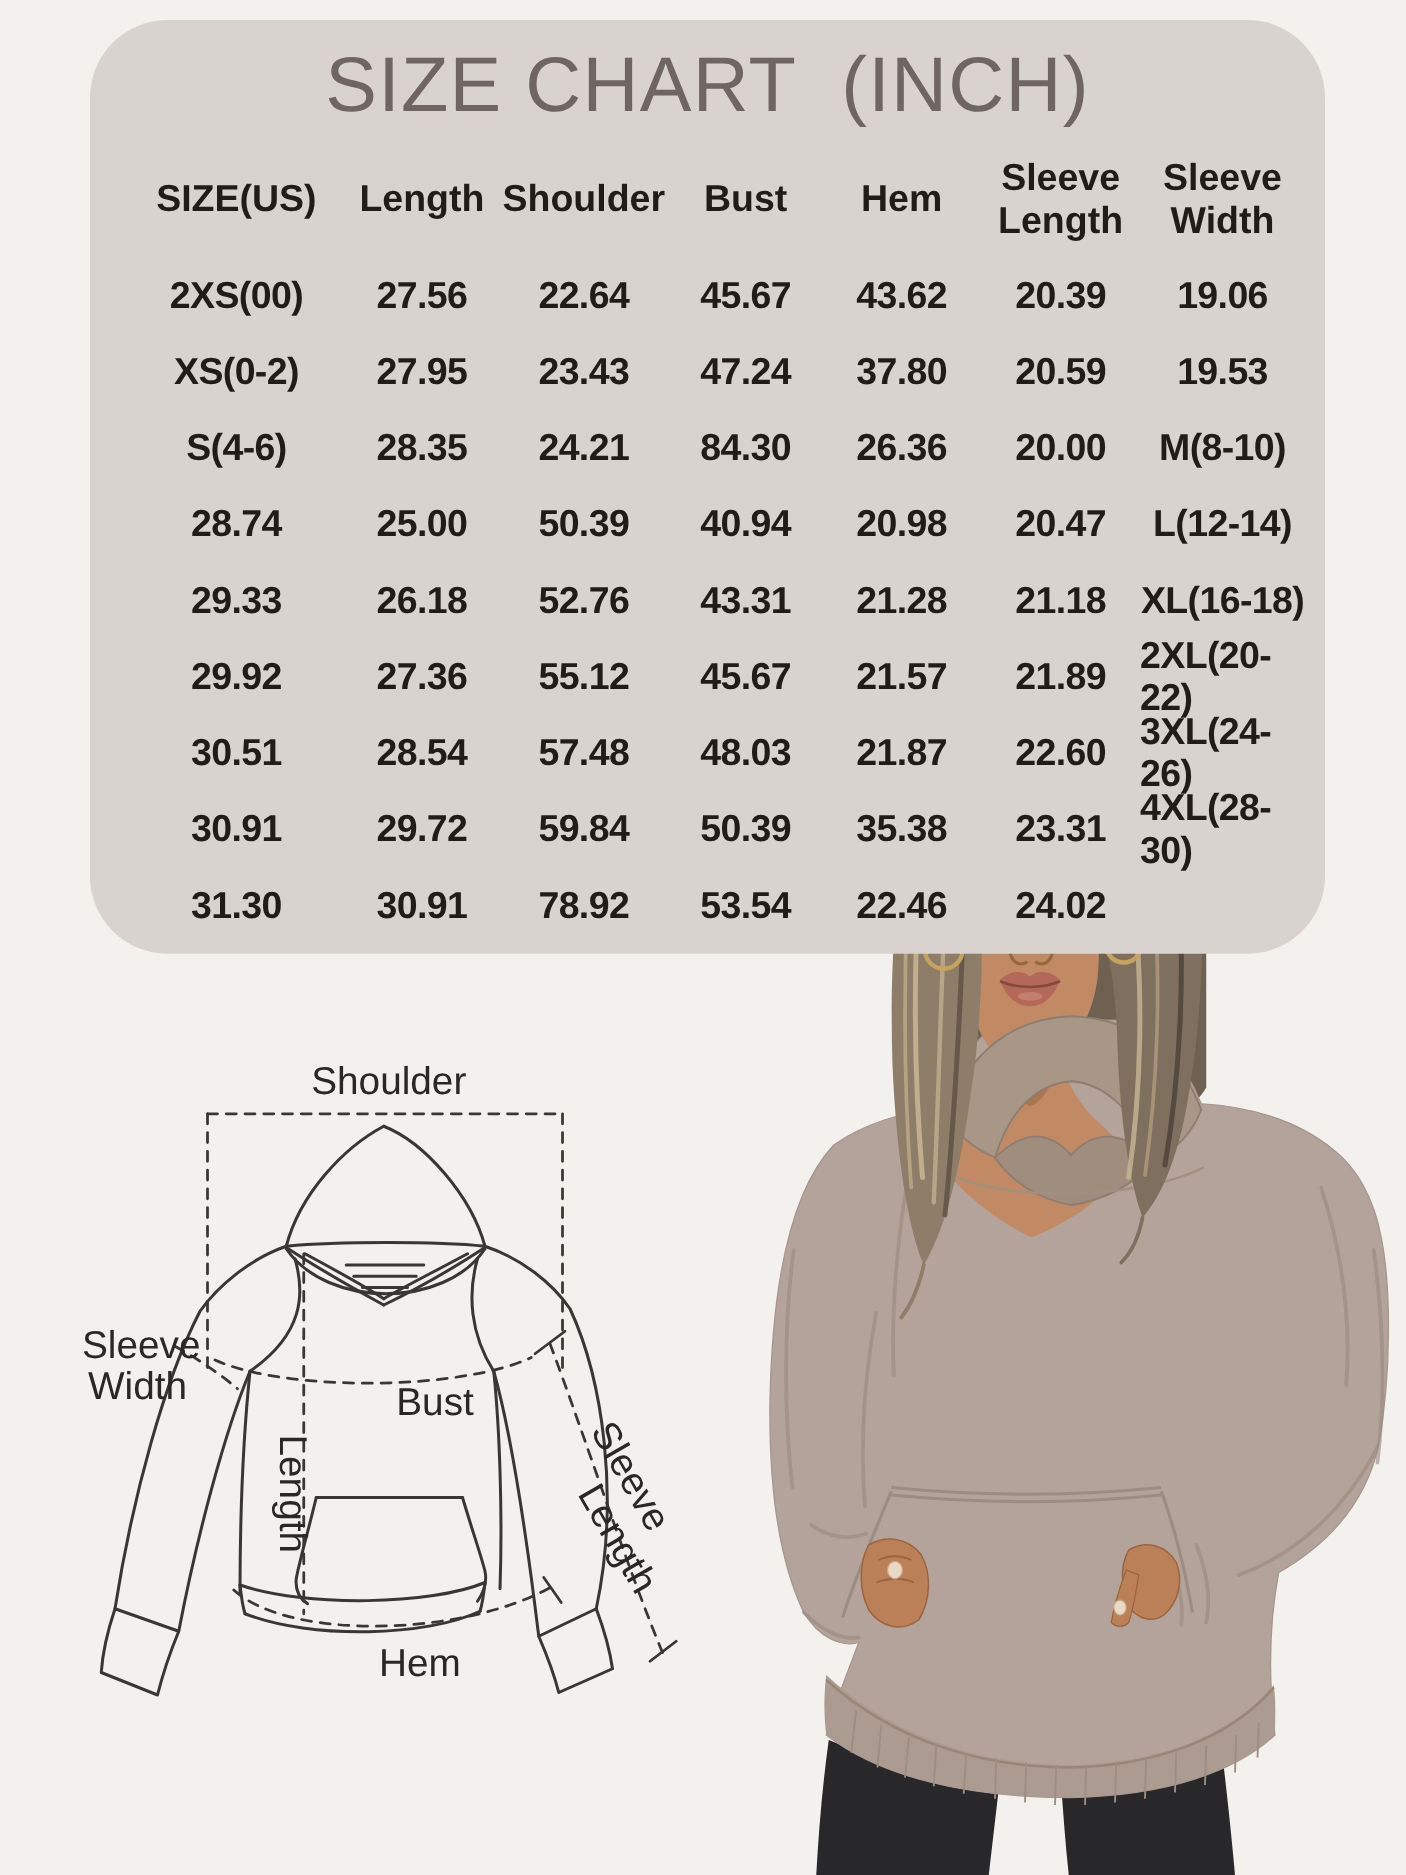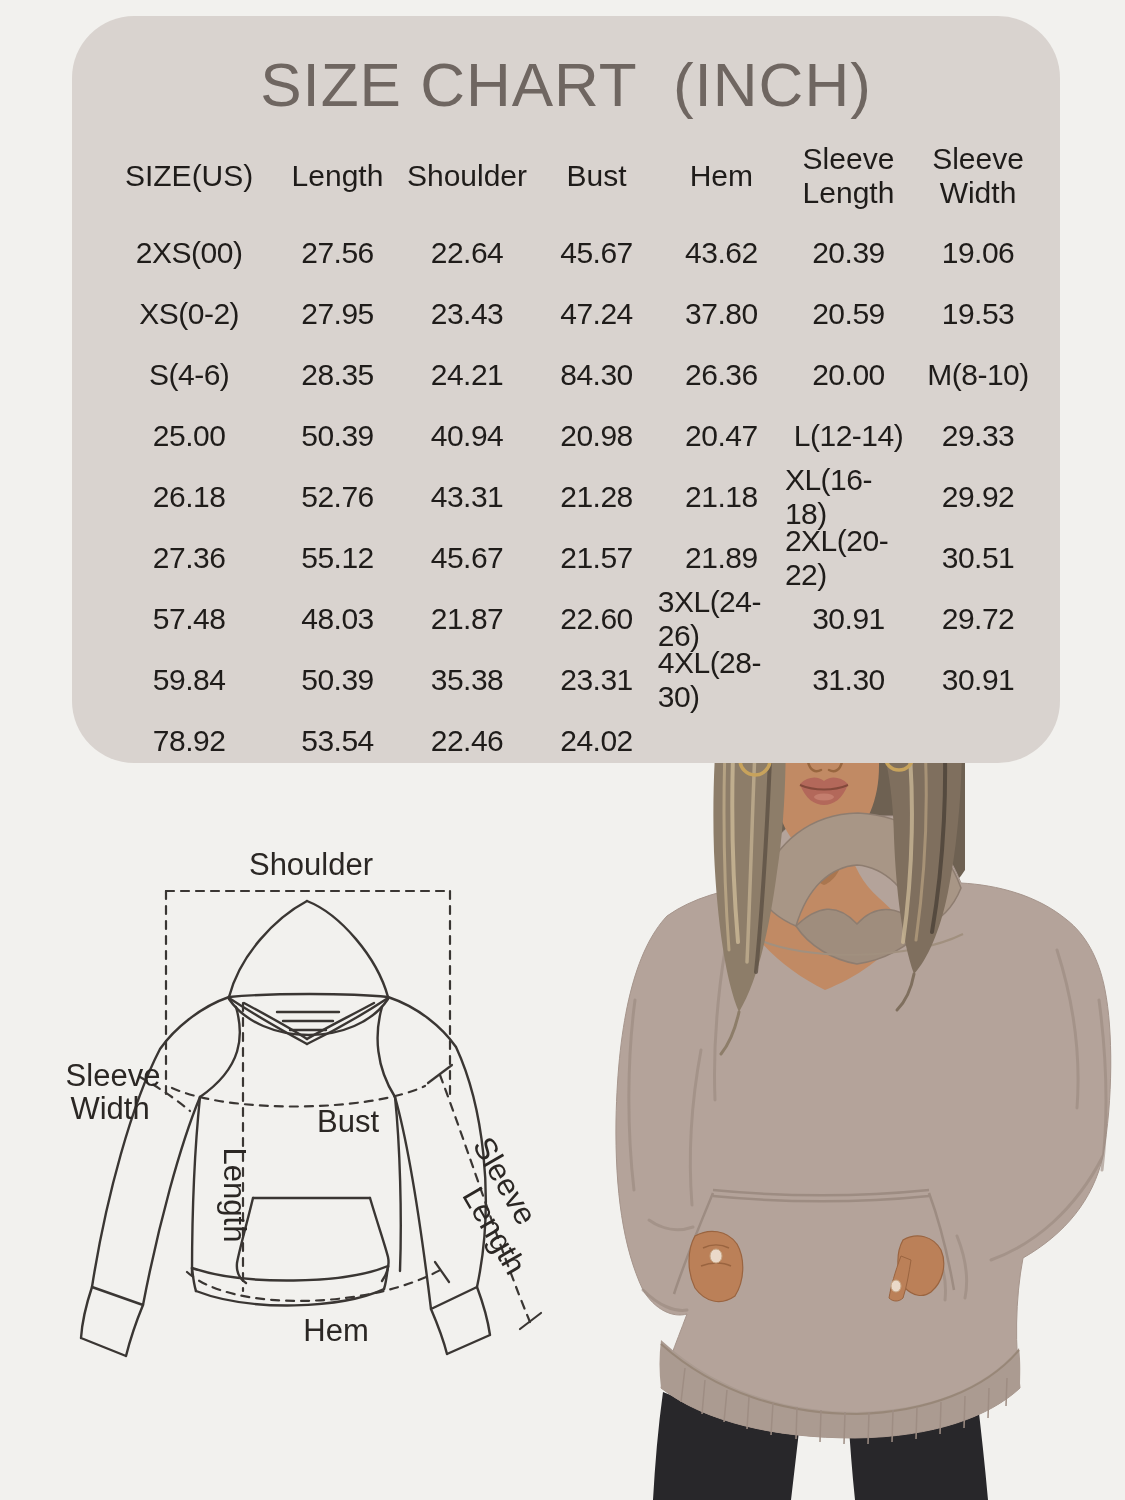--- a/index.html
+++ b/index.html
@@ -8,28 +8,29 @@
     background:#f2f1ee;
     font-family:"Liberation Sans", sans-serif;
     color:#211e1c;
   }
   
   .panel{
     position:absolute; left:72px; top:16px; width:988px; height:747px;
     background:#d9d3cf; border-radius:62px; z-index:3;
   }
   .chart-title{
-    margin:0; padding-top:36px; height:78px;
+    margin:0; padding-top:20px; height:78px;
     text-align:center; font-size:62px; line-height:1.05; font-weight:400;
     color:#6f6661; letter-spacing:1px; white-space:pre;
   }
   .size-table{
     display:grid;
     grid-template-columns:18.5% 13% 14.5% 13% 13.5% 13.5% 14%;
     margin:0 16px 0 30px;
+    font-weight:bold;
   }
   .size-table .th{
     height:92px; display:flex; align-items:center; justify-content:center;
     font-size:30px; line-height:1.12; text-align:center; white-space:pre-line;
     color:#1f1c1a;
   }
   .size-table .td{
     height:61px; display:flex; align-items:center; justify-content:center;
     font-size:30px; color:#1f1c1a; letter-spacing:-0.5px;
   }
@@ -247,20 +248,21 @@
       <div class="td">19.53</div>
 
       <div class="td">S(4-6)</div>
       <div class="td">28.35</div>
       <div class="td">24.21</div>
       <div class="td">84.30</div>
       <div class="td">26.36</div>
       <div class="td">20.00</div>
 
       <div class="td">M(8-10)</div>
+      <div class="td">28.74</div>
       <div class="td">25.00</div>
       <div class="td">50.39</div>
       <div class="td">40.94</div>
       <div class="td">20.98</div>
       <div class="td">20.47</div>
 
       <div class="td">L(12-14)</div>
       <div class="td">29.33</div>
       <div class="td">26.18</div>
       <div class="td">52.76</div>
@@ -271,20 +273,21 @@
       <div class="td">XL(16-18)</div>
       <div class="td">29.92</div>
       <div class="td">27.36</div>
       <div class="td">55.12</div>
       <div class="td">45.67</div>
       <div class="td">21.57</div>
       <div class="td">21.89</div>
 
       <div class="td">2XL(20-22)</div>
       <div class="td">30.51</div>
+      <div class="td">28.54</div>
       <div class="td">57.48</div>
       <div class="td">48.03</div>
       <div class="td">21.87</div>
       <div class="td">22.60</div>
 
       <div class="td">3XL(24-26)</div>
       <div class="td">30.91</div>
       <div class="td">29.72</div>
       <div class="td">59.84</div>
       <div class="td">50.39</div>

